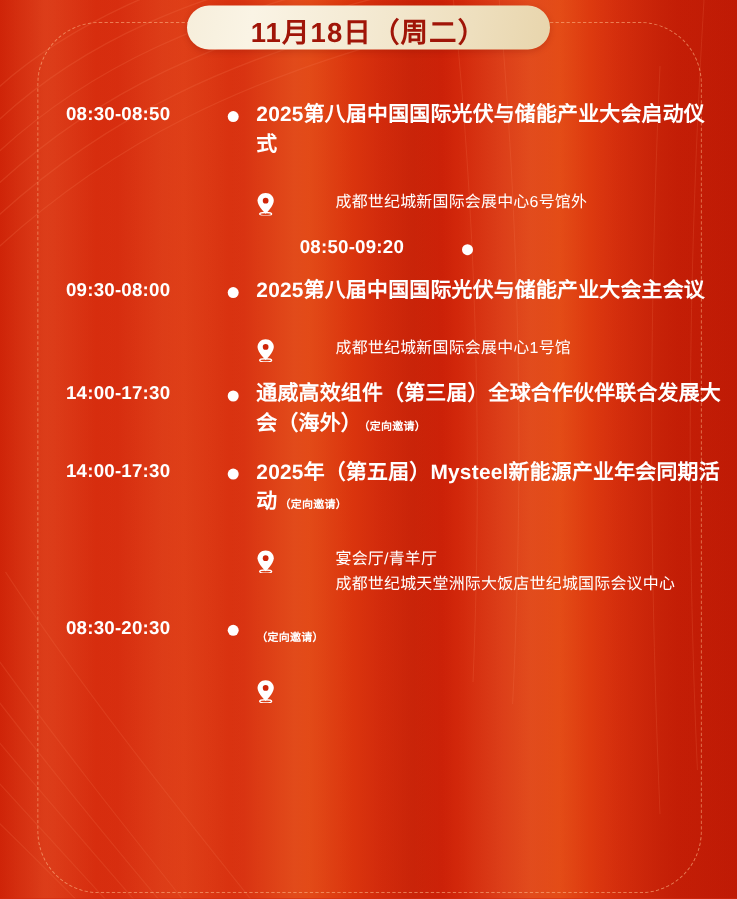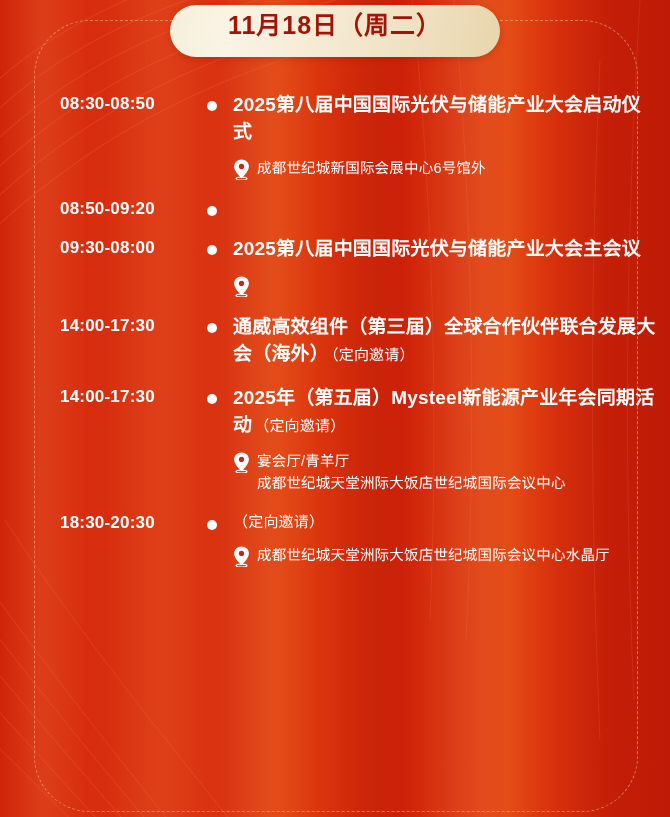--- a/index.html
+++ b/index.html
@@ -78,26 +78,26 @@
     border-radius: 56px;
     pointer-events: none;
   }
 
   
   .date-badge {
     position: absolute;
     left: 170px;
     top: 5px;
     width: 330px;
-    height: 52px;
+    height: 40px;
     border-radius: 26px;
     background: linear-gradient(100deg, #f6eedb 0%, #faf4e5 18%, #f4ead3 48%, #eedfbe 78%, #e8d5ac 100%);
     box-shadow: 0 2px 6px rgba(110,10,0,0.22);
     display: flex;
-    align-items: flex-start;
+    align-items: flex-end;
     justify-content: center;
   }
   .date-badge-text {
     font-size: 25px;
     font-weight: bold;
     color: #a01508;
     letter-spacing: 1px;
     white-space: nowrap;
   }
 
@@ -108,20 +108,21 @@
     top: 92px;
     width: 670px;
   }
 
   .entry {
     position: relative;
     display: flex;
     align-items: flex-start;
     padding: 0 12px 0 60px;
     margin-bottom: 17px;
+    justify-content: center;
   }
 
   .time-col {
     flex: 0 0 auto;
     width: 131px;
     padding-top: 2px;
   }
   .time-text {
     font-size: 17px;
     font-weight: bold;
@@ -150,32 +151,34 @@
   }
 
   .entry-title {
     font-size: 19px;
     font-weight: bold;
     color: #ffffff;
     line-height: 1.42;
     letter-spacing: 0.2px;
   }
   .entry-note {
-    font-size: 15px;
-    font-weight: normal;
+    font-size: 10px;
+    font-weight: bold;
     color: #ffffff;
     letter-spacing: 0.2px;
+    margin-top: 15px;
   }
   .entry-note.inline { margin-left: 2px; }
   .entry-note.block { display: block; line-height: 1.45; }
 
   .loc-row {
     display: flex;
     align-items: flex-start;
-    margin-top: 12px;
+    margin-top: 28px;
+    gap: 48px;
   }
   .pin-icon {
     flex: 0 0 auto;
     width: 17px;
     height: 21px;
     margin-right: 7px;
     margin-top: 1px;
   }
   .loc-lines {
     font-size: 14.5px;
@@ -255,20 +258,23 @@
           <span class="bullet"></span>
         </div>
         <div class="detail-col">
           <div class="entry-title"><span>2025第八届中国国际光伏与储能产业大会主会议</span></div>
           <div class="loc-row">
             <span class="pin-icon"><svg viewBox="0 0 17 21" width="17" height="21" aria-hidden="true">
                 <path d="M8.5 0.4 C4.3 0.4 1.1 3.5 1.1 7.5 C1.1 12.4 8.5 19.3 8.5 19.3 C8.5 19.3 15.9 12.4 15.9 7.5 C15.9 3.5 12.7 0.4 8.5 0.4 Z" fill="#ffffff"></path>
                 <circle cx="8.5" cy="7.4" r="2.6" fill="#cf2408"></circle>
                 <ellipse cx="8.5" cy="19.6" rx="5.4" ry="1.5" fill="none" stroke="#ffffff" stroke-width="1.3"></ellipse>
               </svg></span>
+            <span class="loc-lines">
+              <span class="loc-line">成都世纪城新国际会展中心1号馆</span>
+            </span>
           </div>
         </div>
       </div>
       <div class="entry">
         <div class="time-col"><span class="time-text">14:00-17:30</span></div>
         <div class="bullet-col">
           <span class="bullet"></span>
         </div>
         <div class="detail-col">
           <div class="entry-title"><span>通威高效组件（第三届）全球合作伙伴联合发展大会（海外）</span><span class="entry-note inline">（定向邀请）</span></div>
@@ -288,33 +294,30 @@
                 <ellipse cx="8.5" cy="19.6" rx="5.4" ry="1.5" fill="none" stroke="#ffffff" stroke-width="1.3"></ellipse>
               </svg></span>
             <span class="loc-lines">
               <span class="loc-line">宴会厅/青羊厅</span>
               <span class="loc-line">成都世纪城天堂洲际大饭店世纪城国际会议中心</span>
             </span>
           </div>
         </div>
       </div>
       <div class="entry">
-        <div class="time-col"><span class="time-text">18:30-20:30</span></div>
+        <div class="time-col"><span class="time-text">08:30-20:30</span></div>
         <div class="bullet-col">
           <span class="bullet"></span>
         </div>
         <div class="detail-col">
           <div class="entry-title"><span class="entry-note block">（定向邀请）</span></div>
           <div class="loc-row">
             <span class="pin-icon"><svg viewBox="0 0 17 21" width="17" height="21" aria-hidden="true">
                 <path d="M8.5 0.4 C4.3 0.4 1.1 3.5 1.1 7.5 C1.1 12.4 8.5 19.3 8.5 19.3 C8.5 19.3 15.9 12.4 15.9 7.5 C15.9 3.5 12.7 0.4 8.5 0.4 Z" fill="#ffffff"></path>
                 <circle cx="8.5" cy="7.4" r="2.6" fill="#cf2408"></circle>
                 <ellipse cx="8.5" cy="19.6" rx="5.4" ry="1.5" fill="none" stroke="#ffffff" stroke-width="1.3"></ellipse>
               </svg></span>
-            <span class="loc-lines">
-              <span class="loc-line">成都世纪城天堂洲际大饭店世纪城国际会议中心水晶厅</span>
-            </span>
           </div>
         </div>
       </div>
     </div>
 
 </div>
 
 </body></html>

